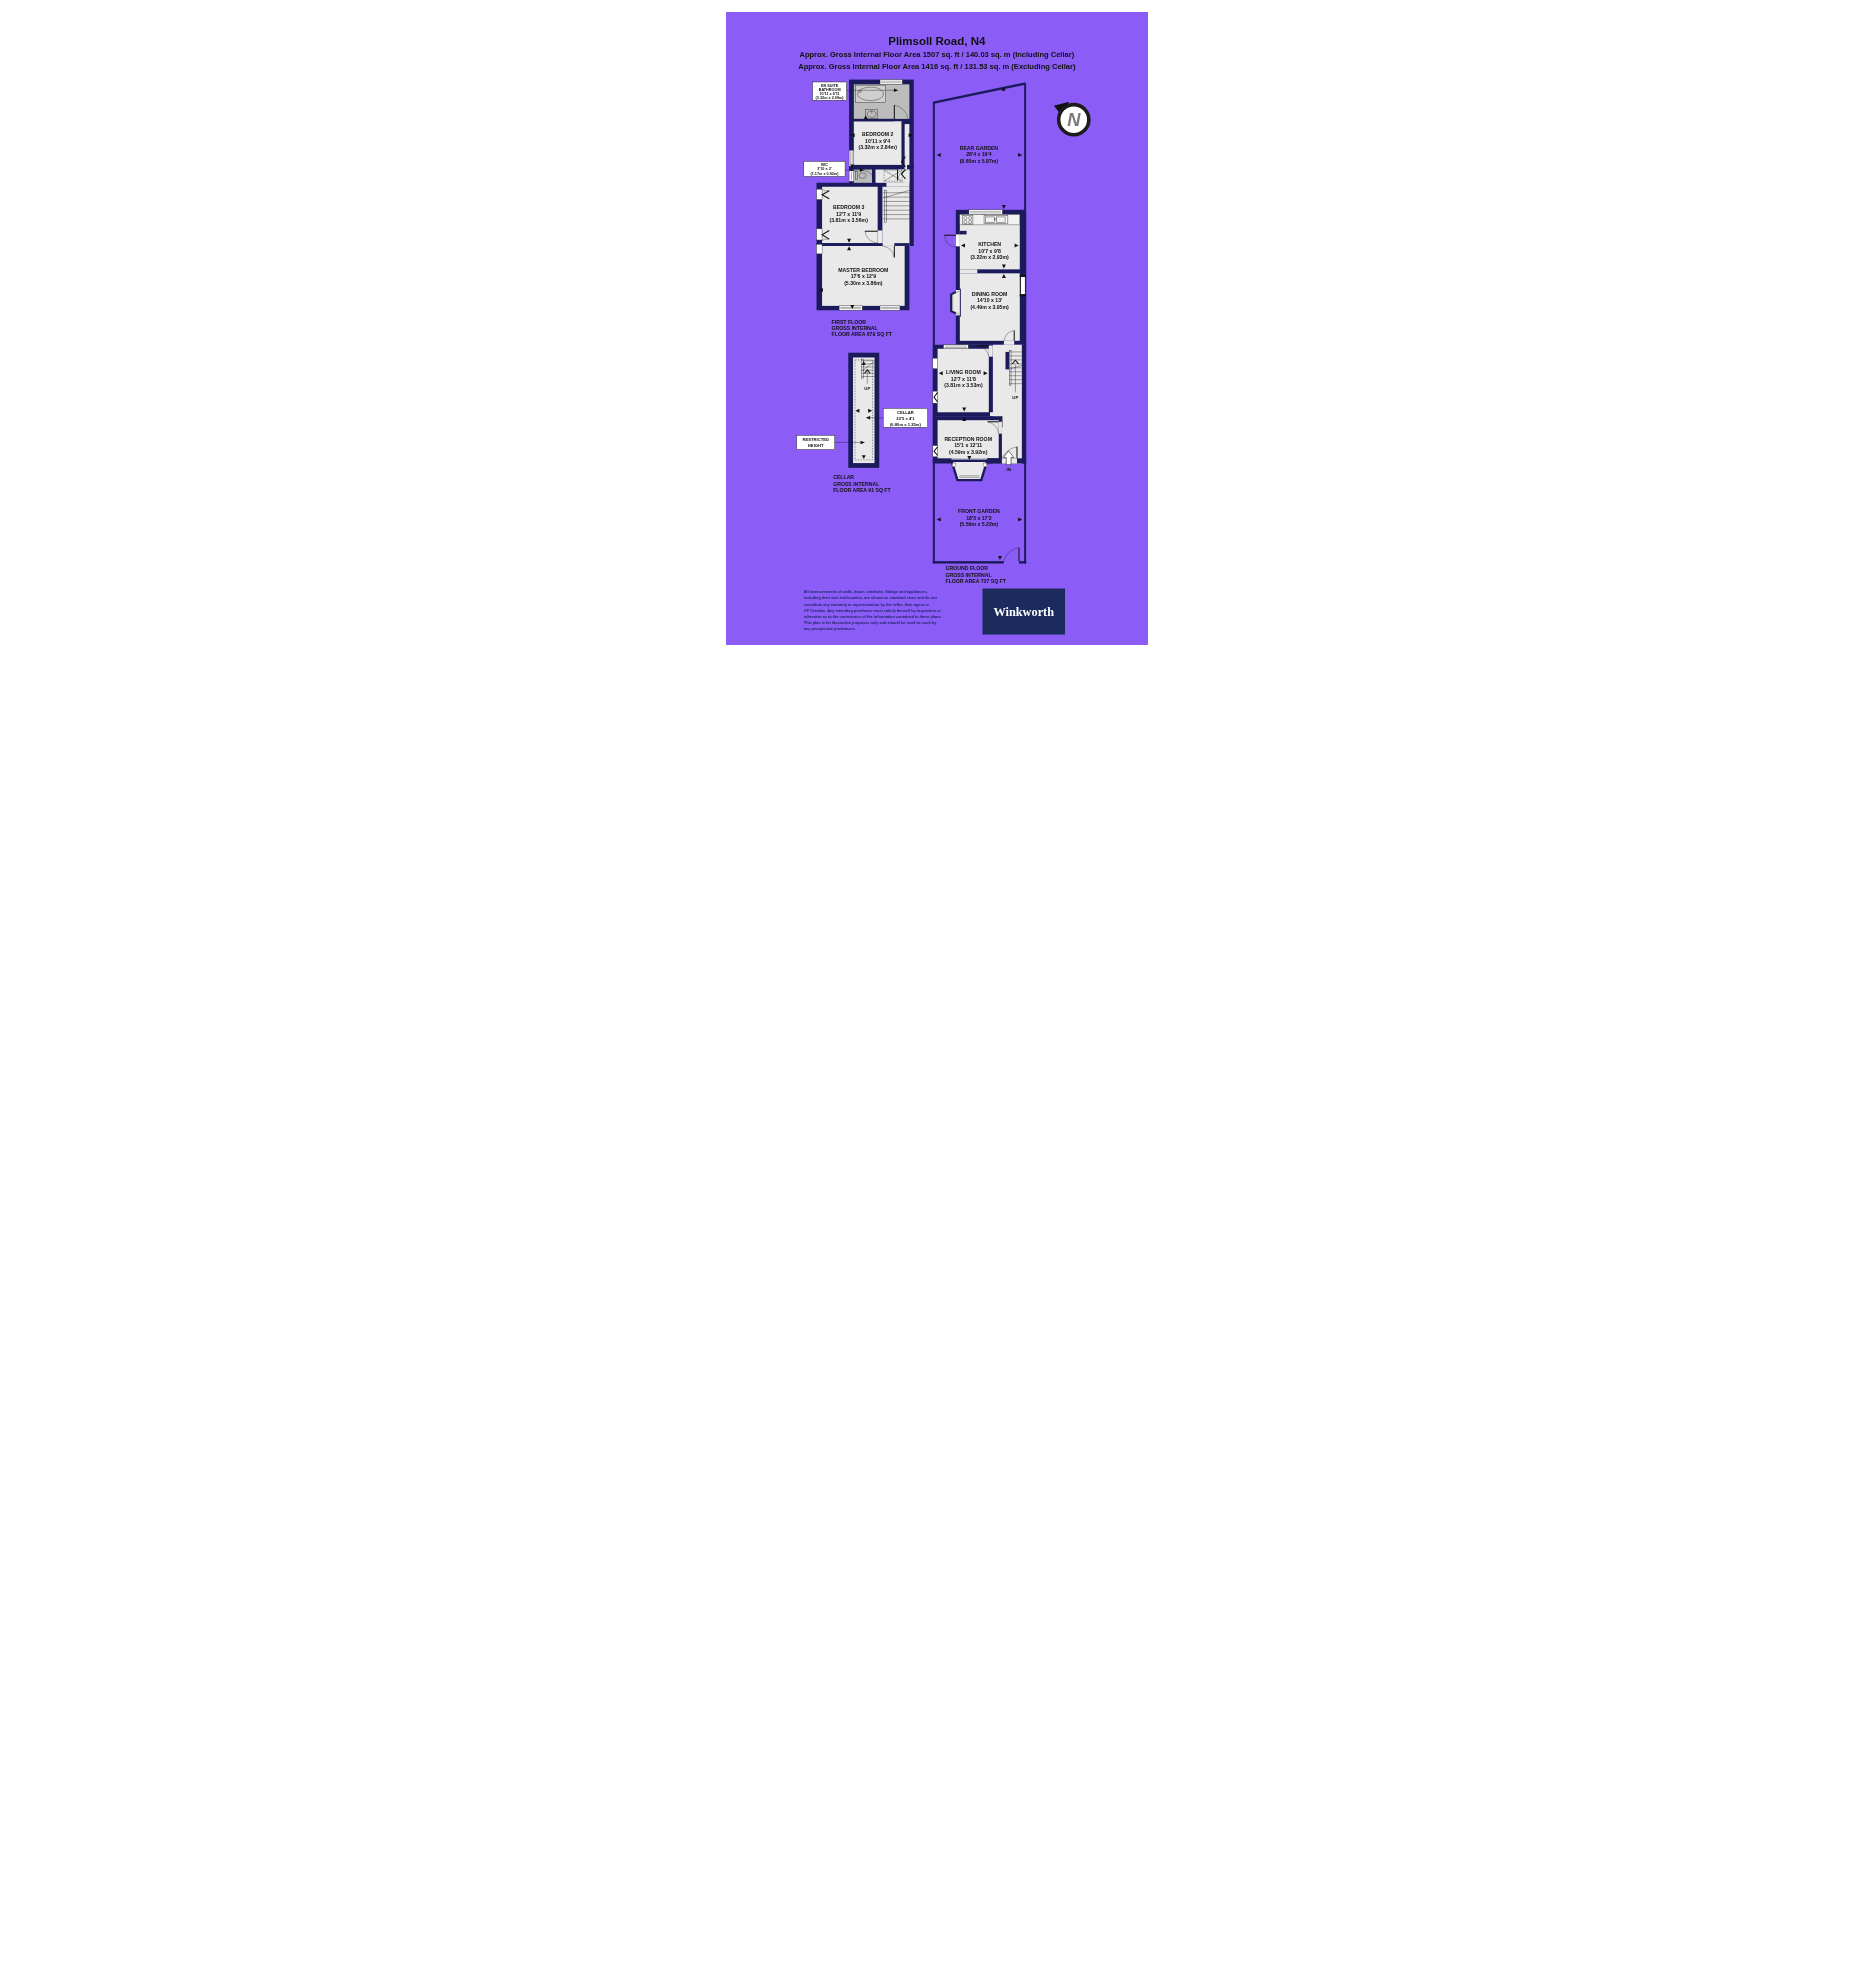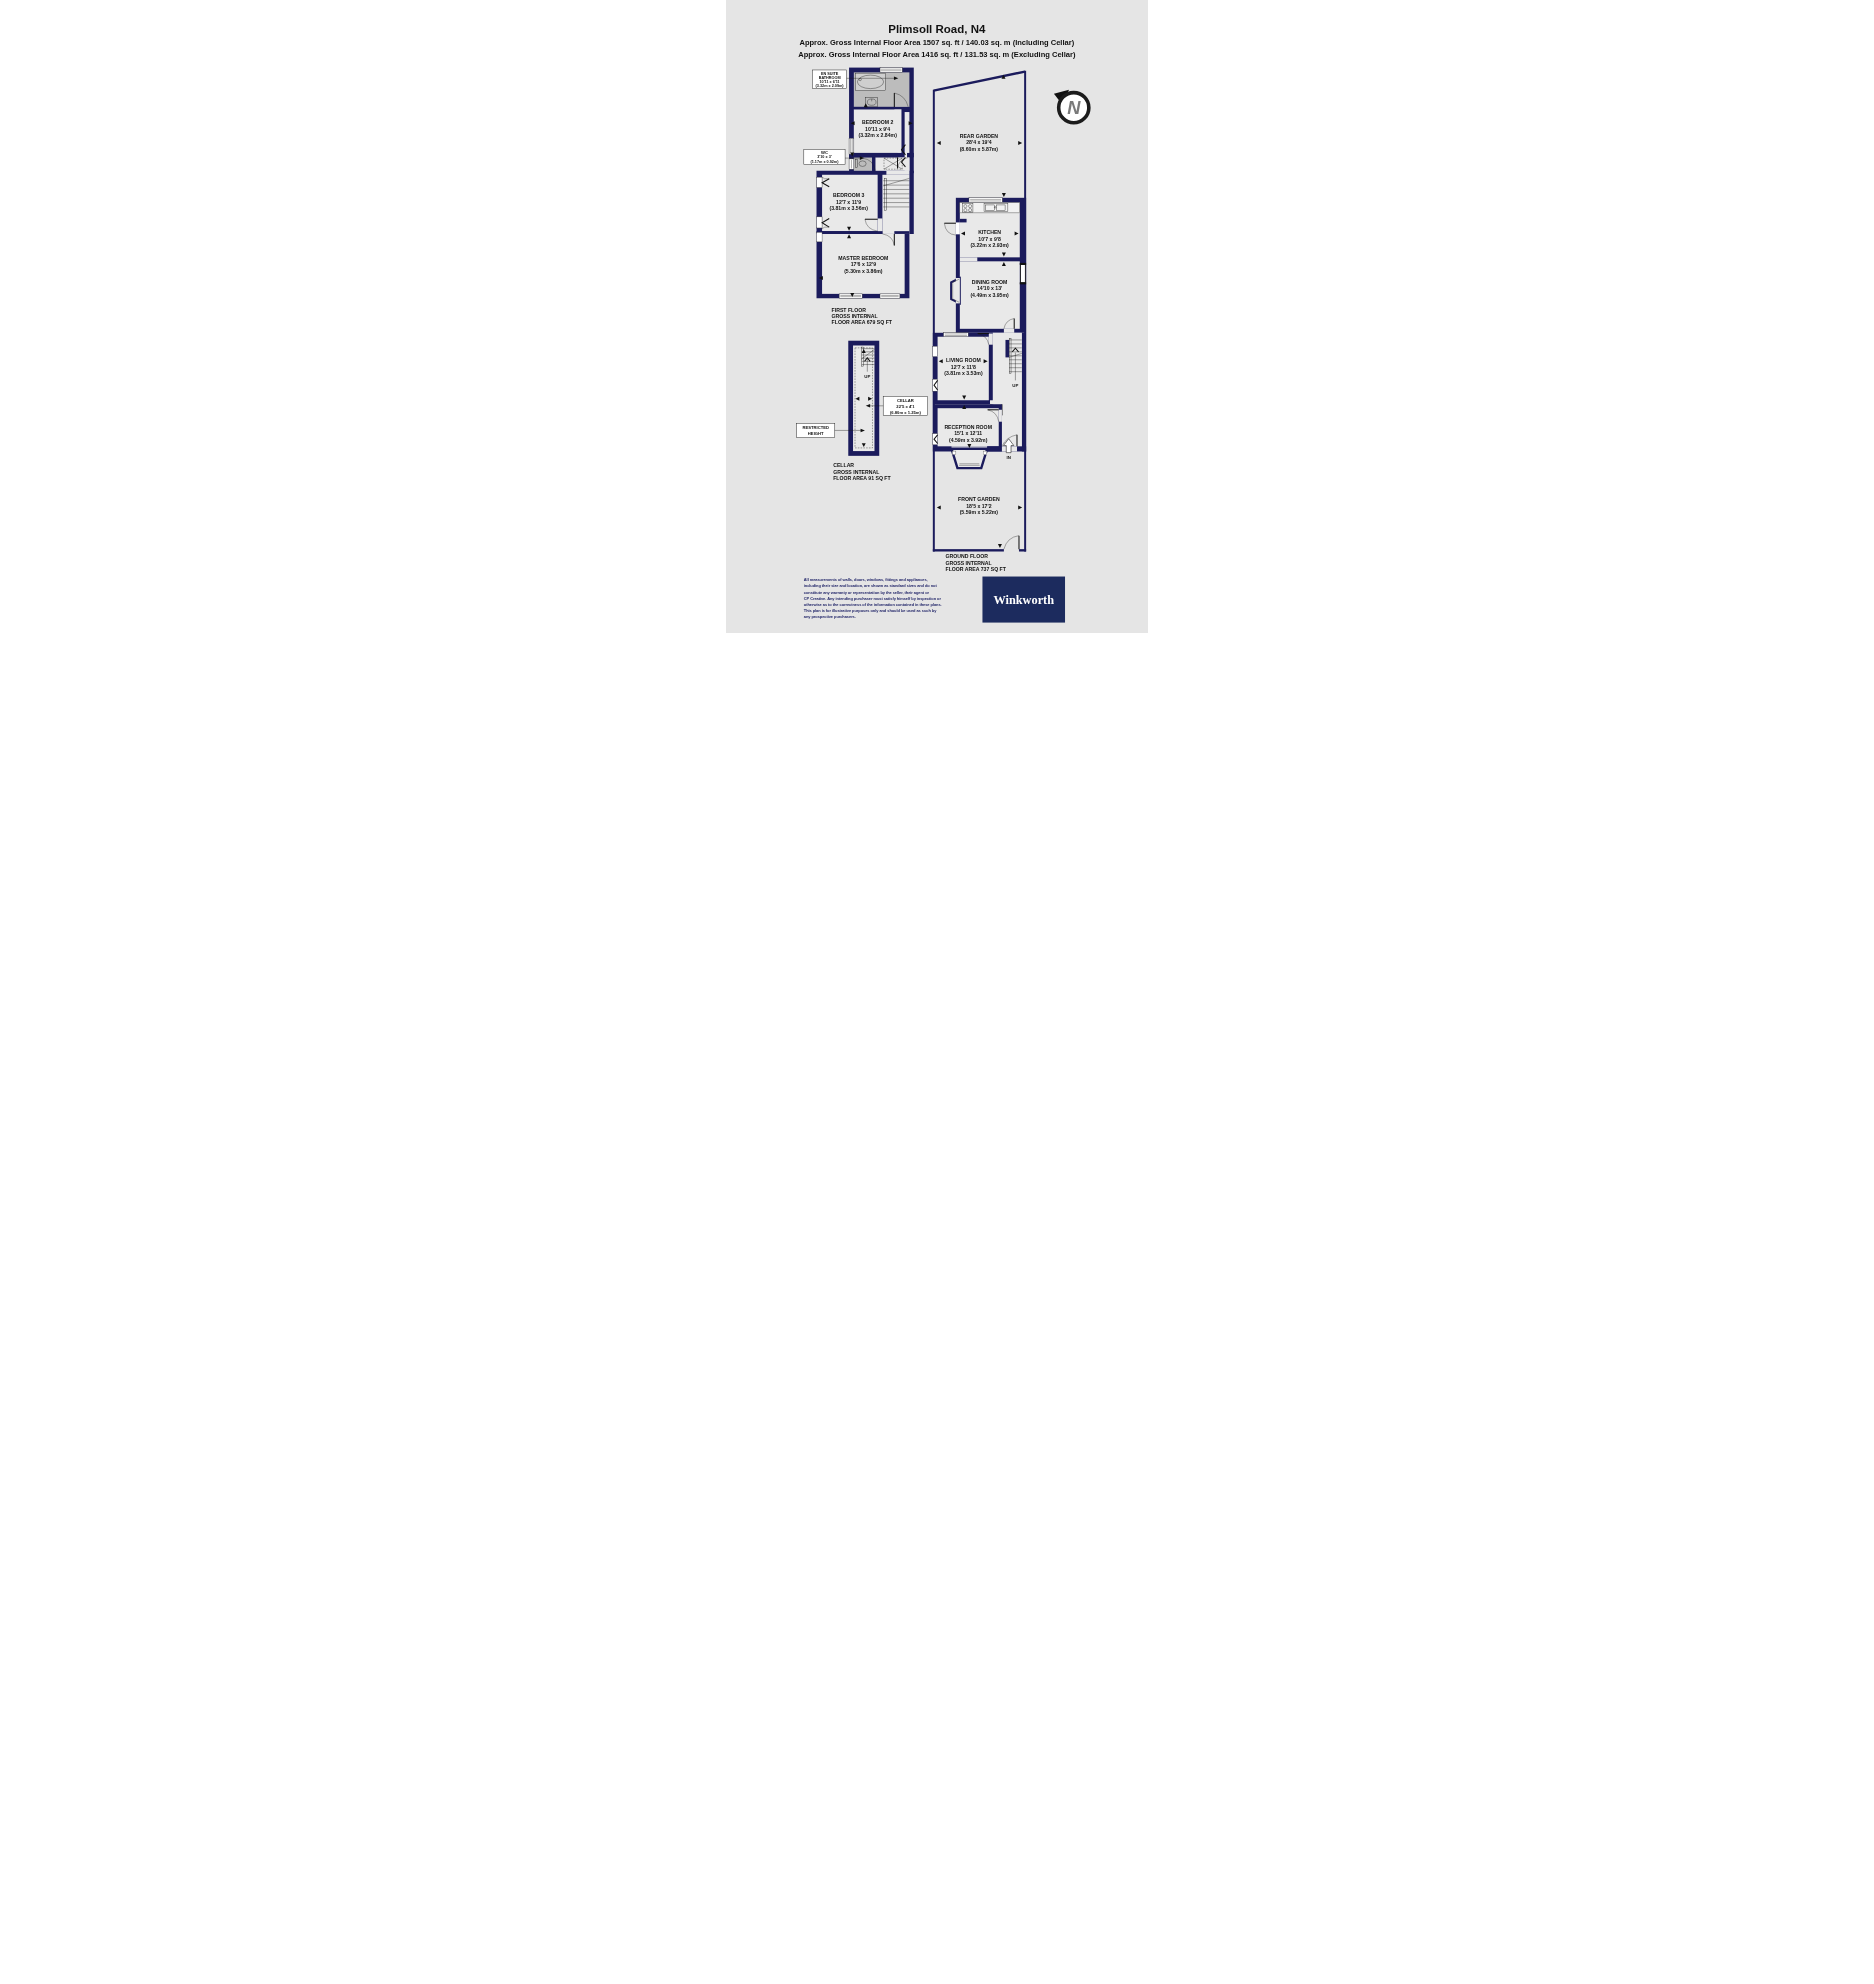--- a/index.html
+++ b/index.html
@@ -1,16 +1,16 @@
 <!DOCTYPE html>
 <html style="font-size:6.4px"><head>
 <meta charset="utf-8">
 <style>
   html,body{margin:0;padding:0;background:#ffffff;}
-  .page{width:422px;height:633px;margin:0 auto;background:#e5e5e5;position:relative;font-family:"Liberation Sans",sans-serif;}
+  .page{width:422px;height:633px;margin:12px auto;background:#8b5cf6;position:relative;font-family:"Liberation Sans",sans-serif;}
   svg{display:block;}
   .wall{fill:#1b1b5c;}
   .thinwall{fill:#1b1b5c;}
   .room{fill:#e9e9e9;}
   .wet{fill:#bcbcbc;}
   .white{fill:#ffffff;}
   .fixline{stroke:#1a1a1a;stroke-width:1;fill:none;}
   .fixfill{stroke:#1a1a1a;stroke-width:1;fill:#cfcfcf;}
   .arc{stroke:#1a1a1a;stroke-width:0.9;fill:none;}
   .leaf{stroke:#111111;stroke-width:2.6;fill:none;}

